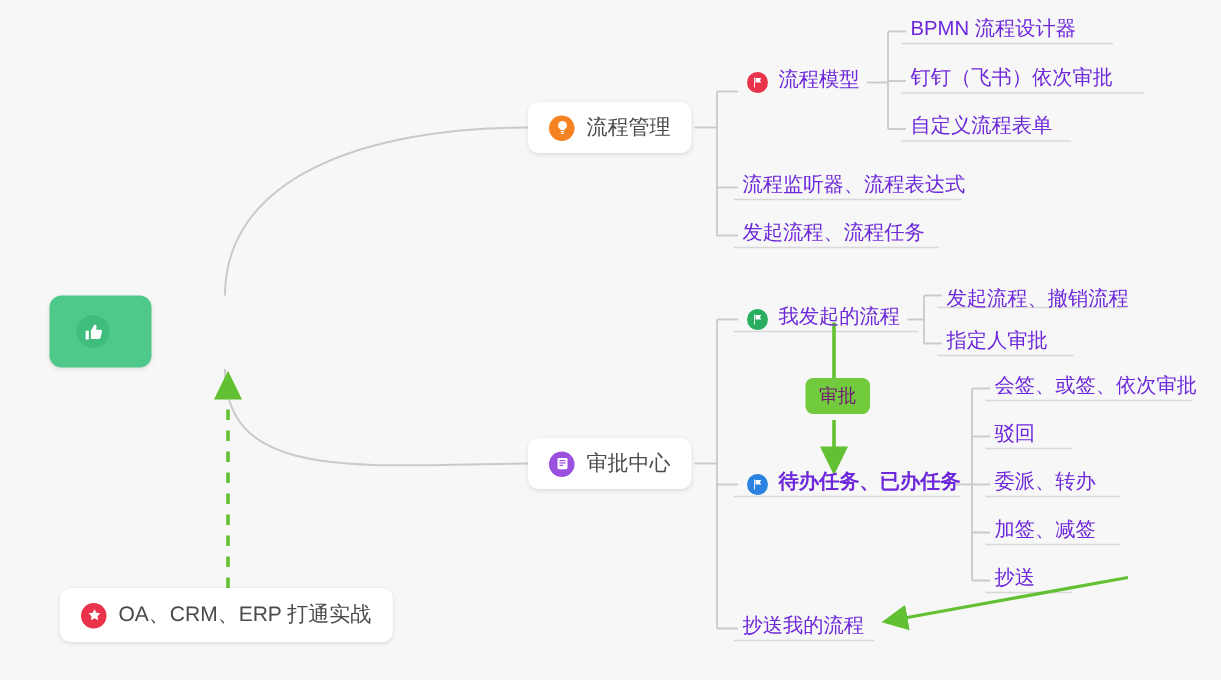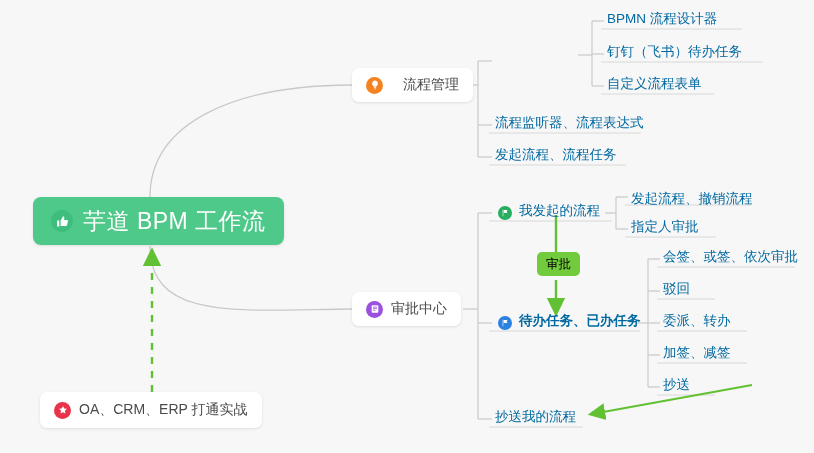--- a/index.html
+++ b/index.html
@@ -60,31 +60,31 @@
     padding: 0 14px;
     height: 34px;
     box-shadow: 0 1px 3px rgba(0,0,0,0.10);
     font-size: 14px;
     color: #4a4a4a;
   }
 
   
   .plain-node {
     font-size: 13.5px;
-    color: #0369a1;
+    color: #6d28d9;
     padding: 0 6px 4px 6px;
     height: 24px;
     align-items: flex-end;
   }
 
   
   .chip-node {
     background: #72cb3c;
     border-radius: 5px;
-    color: #000000;
+    color: #701a75;
     font-size: 12.5px;
     height: 24px;
     padding: 0 9px;
     justify-content: center;
   }
 
   
   .ic {
     width: 17px;
     height: 17px;
@@ -186,40 +186,48 @@
 
     <path d="M 152,392 L 152,252" fill="none" stroke="#62c132" stroke-width="2.4" stroke-dasharray="7 7" marker-end="url(#arrow-green)"></path>
   </svg>
 
   <div class="node root-node" style="left:33px; top:197px;">
     <span class="ic ic-lg ic-thumb">
       <svg width="13" height="13" viewBox="0 0 24 24" fill="#ffffff">
         <path d="M2 10h4v11H2zM8.5 10.2 13 2.4c1.7.1 2.6 1.2 2.4 2.9L15 9h5.2c1.3 0 2.2 1.1 1.9 2.4l-1.7 7.2c-.2 1-1.1 1.7-2.1 1.7H8.5z"></path>
       </svg>
     </span>
-    <span class="txt root-label">芋道 BPM 工作流</span>
-  </div>
-
-  <div class="node card-node" style="left:352px; top:68px;gap:12px;">
+  </div>
+
+  <div class="node card-node" style="left:352px; top:68px;">
     <span class="ic ic-bulb">
       <svg width="10" height="10" viewBox="0 0 24 24" fill="#ffffff">
         <path d="M12 1.5a7 7 0 0 0-4.1 12.7c.6.5.9 1.1 1 1.8h6.2c.1-.7.4-1.3 1-1.8A7 7 0 0 0 12 1.5z"></path>
         <rect x="9" y="17.6" width="6" height="1.8" rx=".9"></rect>
         <rect x="9.8" y="20.4" width="4.4" height="1.8" rx=".9"></rect>
       </svg>
     </span>
     <span class="txt">流程管理</span>
   </div>
 
+  <div class="node plain-node" style="left:492px; top:42px;">
+    <span class="ic ic-sm ic-flag-r">
+      <svg width="8" height="8" viewBox="0 0 24 24" fill="#ffffff">
+        <path d="M5 2h1.8v20H5z"></path>
+        <path d="M8 3.2h11.5l-2.6 4.3 2.6 4.3H8z"></path>
+      </svg>
+    </span>
+    <span class="txt">流程模型</span>
+  </div>
 
   <div class="node plain-node" style="left:601px; top:8px;">
     <span class="txt">BPMN 流程设计器</span>
   </div>
   <div class="node plain-node" style="left:601px; top:41px;">
-    <span class="txt">钉钉（飞书）待办任务</span>
+    <span class="txt">钉钉（飞书）依次审批</span>
   </div>
   <div class="node plain-node" style="left:601px; top:73px;">
     <span class="txt">自定义流程表单</span>
   </div>
 
   <div class="node plain-node" style="left:489px; top:112px;">
     <span class="txt">流程监听器、流程表达式</span>
   </div>
   <div class="node plain-node" style="left:489px; top:144px;">
     <span class="txt">发起流程、流程任务</span>

